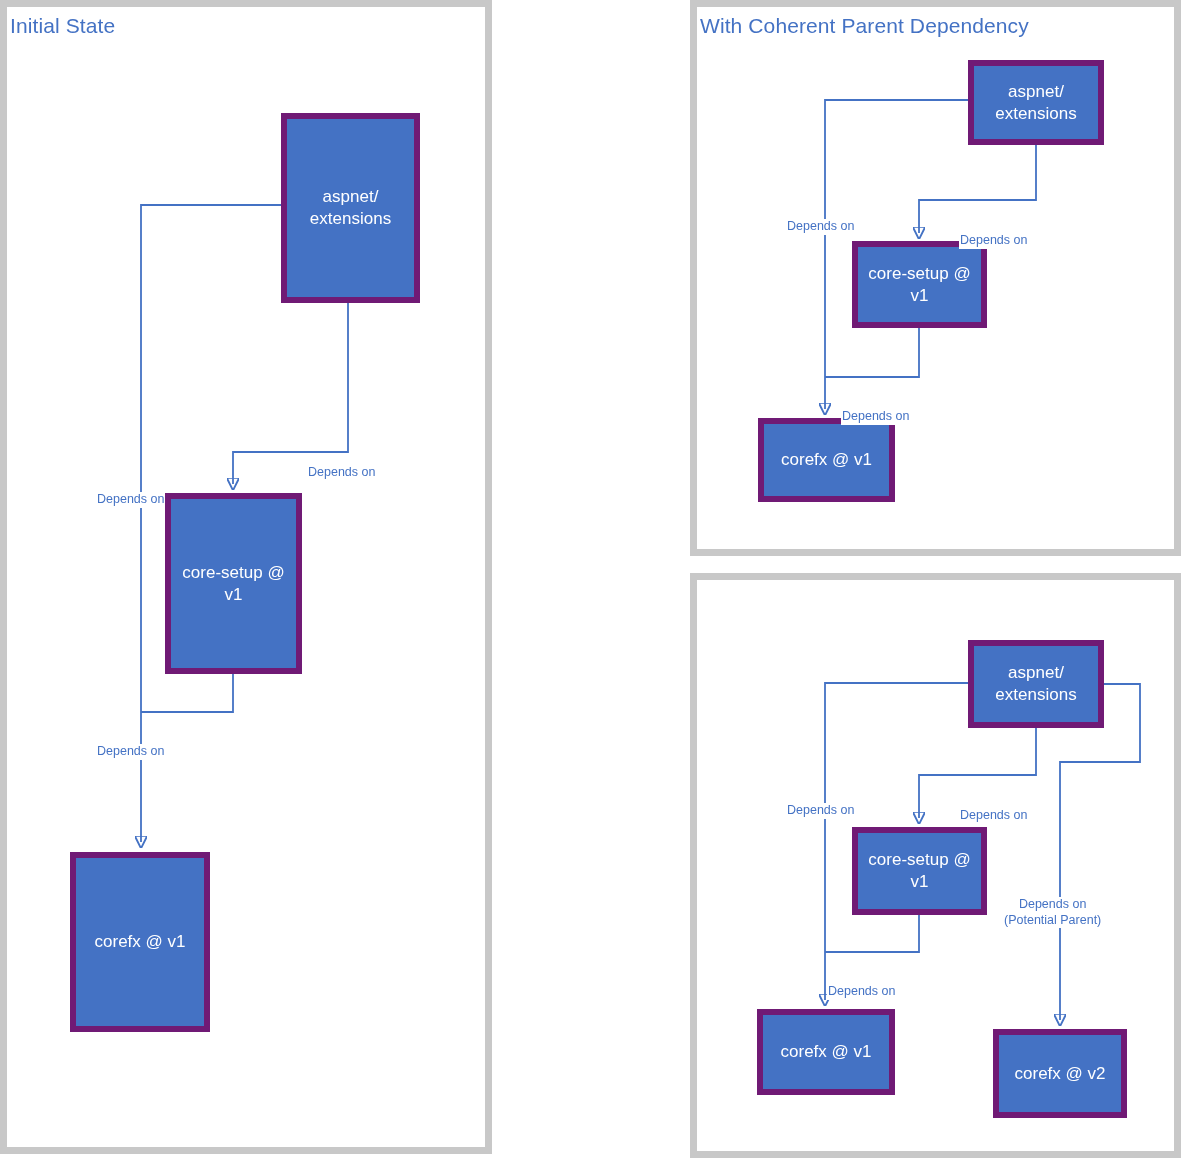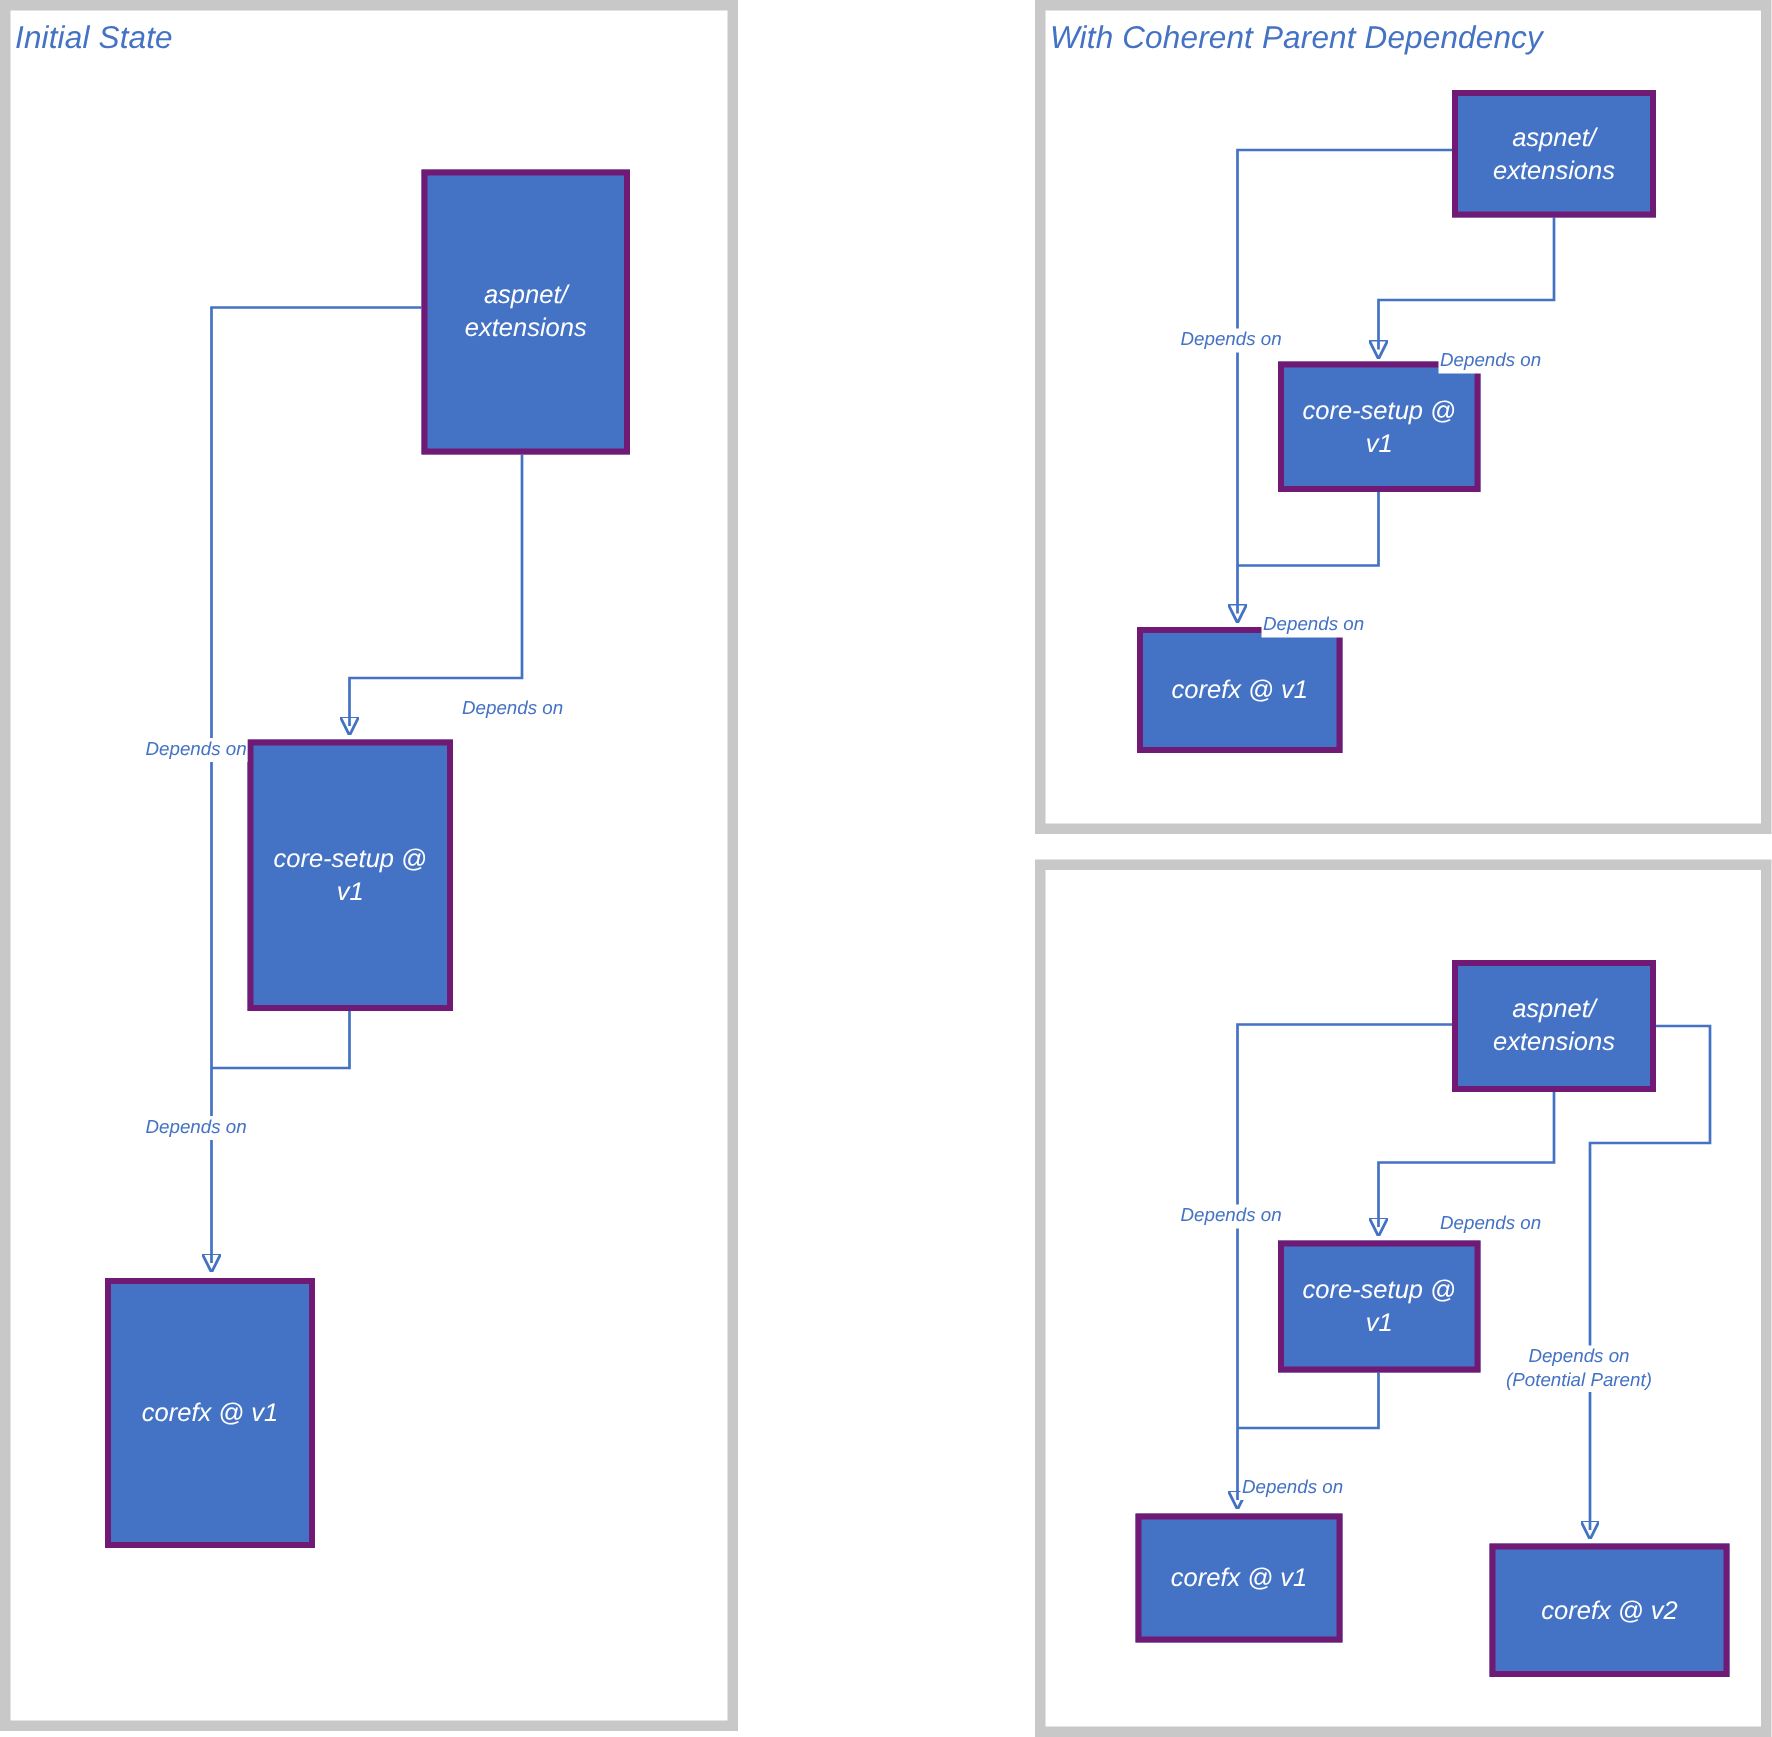--- a/index.html
+++ b/index.html
@@ -1,20 +1,20 @@
 <!DOCTYPE html>
 <html><head>
 <meta charset="utf-8">
 <style>
   html,body{margin:0;padding:0;background:#ffffff;}
   body{
     width:1181px;height:1158px;position:relative;overflow:hidden;
     font-family:"Liberation Sans","DejaVu Sans",sans-serif;
   }
-  .stage{position:absolute;left:0;top:0;width:1181px;height:1158px;font-style:italic;}
+  .stage{position:absolute;left:0;top:0;width:1181px;height:1158px;}
 
   
   .panel{
     position:absolute;background:#ffffff;
     border:7px solid #c8c8c8;
     box-sizing:border-box;
   }
   #panel-initial{left:0;top:0;width:492px;height:1154px;}
   #panel-with{left:690px;top:0;width:491px;height:556px;}
   #panel-without{left:690px;top:573px;width:491px;height:585px;}
@@ -28,21 +28,21 @@
     white-space:nowrap;
   }
   #title-initial{left:10px;top:14px;}
   #title-with{left:700px;top:14px;}
   #title-without{left:700px;top:587px;}
 
   
   .node{
     position:absolute;
     background:#4472c4;
-    border:4px solid #701a75;
+    border:6px solid #701a75;
     box-sizing:border-box;
     color:#ffffff;
     display:flex;align-items:center;justify-content:center;
     text-align:center;
     font-size:17px;
     line-height:1.28;
     padding:2px 4px;
   }
   .node span{display:block;}
 
@@ -53,21 +53,21 @@
 
   
   #n-w-aspnet   {left:968px;top:60px;width:136px;height:85px;}
   #n-w-coresetup{left:852px;top:241px;width:135px;height:87px;}
   #n-w-corefx   {left:758px;top:418px;width:137px;height:84px;}
 
   
   #n-x-aspnet   {left:968px;top:640px;width:136px;height:88px;}
   #n-x-coresetup{left:852px;top:827px;width:135px;height:88px;}
   #n-x-corefx1  {left:757px;top:1009px;width:138px;height:86px;}
-  #n-x-corefx2  {left:993px;top:1029px;width:160px;height:89px;}
+  #n-x-corefx2  {left:993px;top:1029px;width:134px;height:89px;}
 
   
   .edges{position:absolute;left:0;top:0;width:1181px;height:1158px;pointer-events:none;}
   .edges path, .edges line{fill:none;stroke:#4472c4;stroke-width:1.8;}
 
   
   .edge-label{
     position:absolute;
     color:#4472c4;
     font-size:12.5px;

